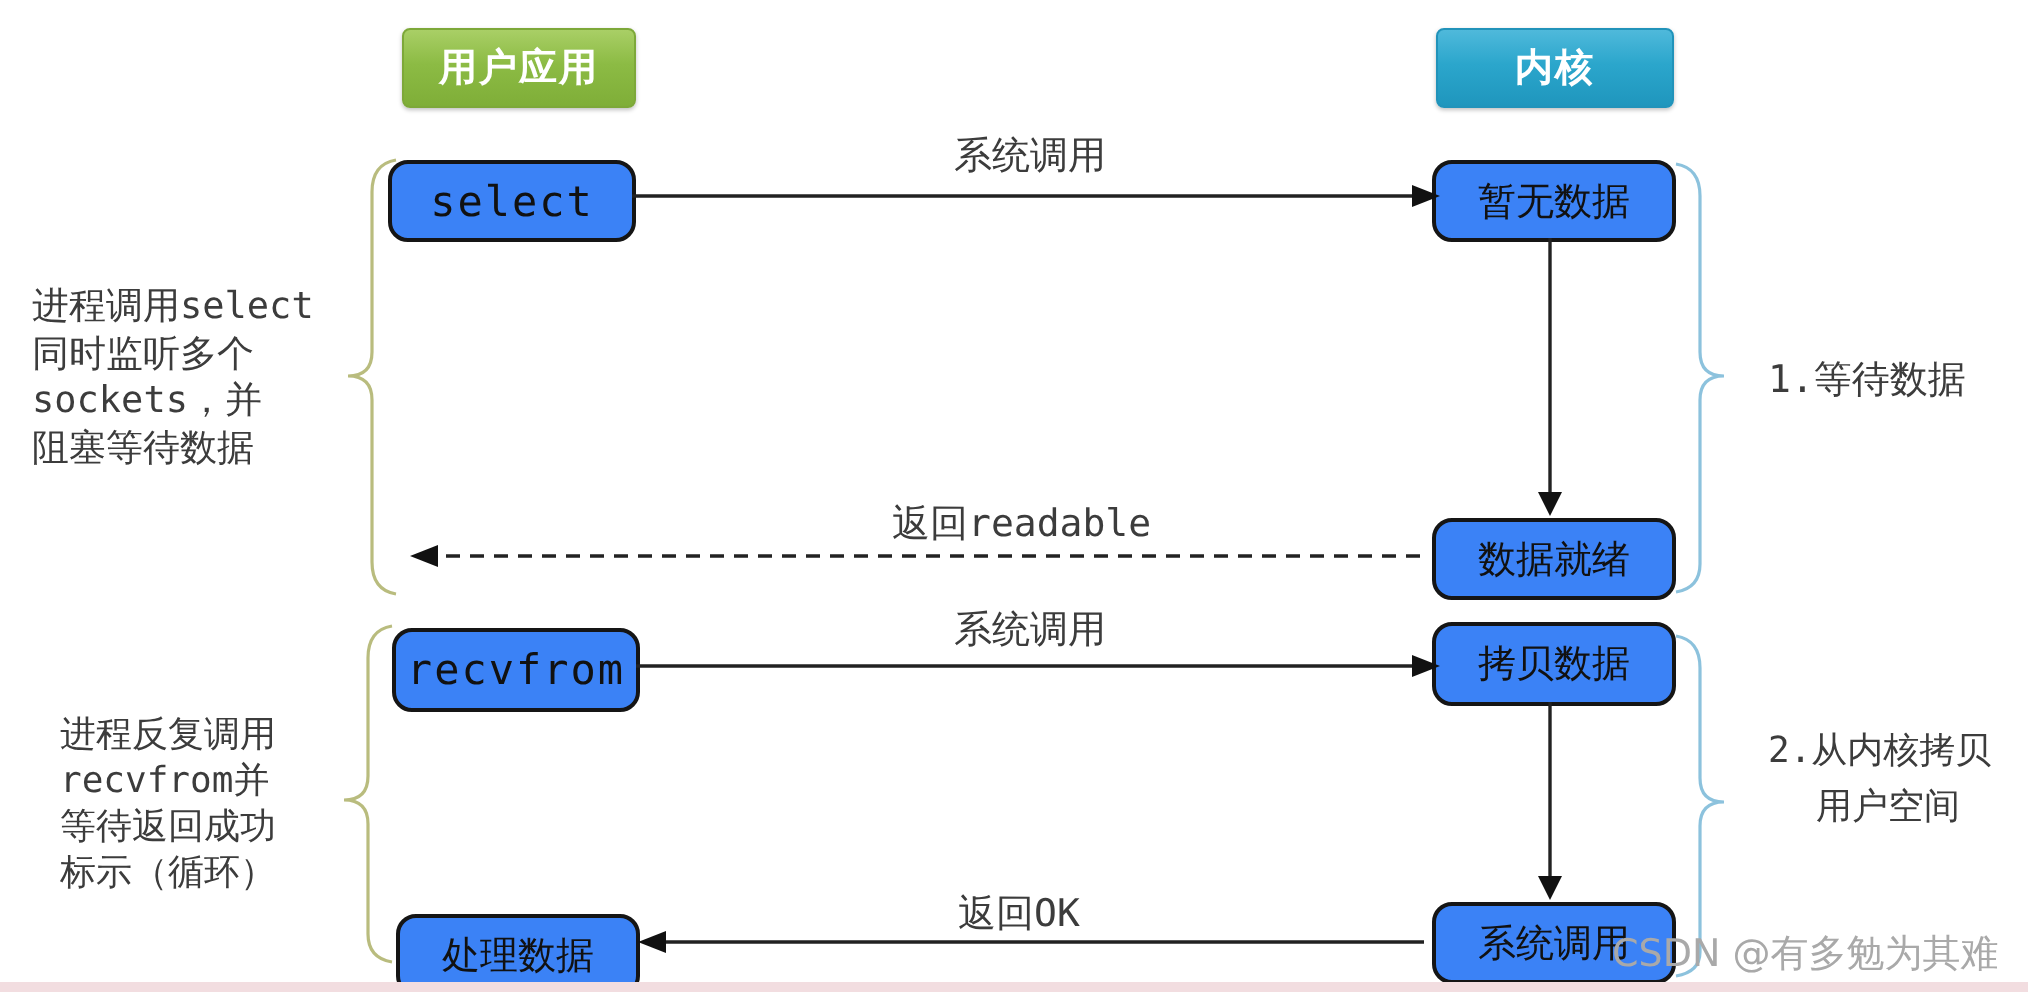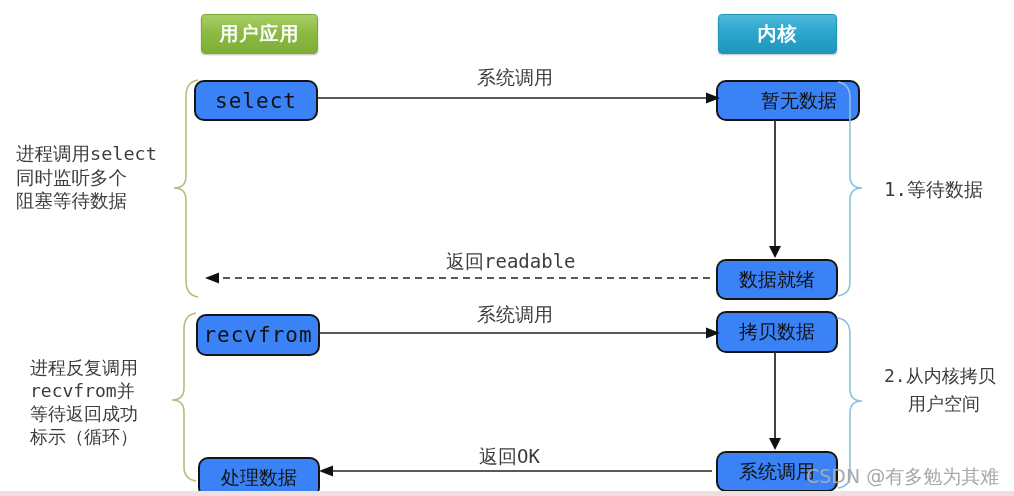--- a/index.html
+++ b/index.html
@@ -20,21 +20,21 @@
     background:linear-gradient(180deg,#4fb9db 0%,#2ba6cc 45%,#1f96bd 100%);
     border:1px solid #2193ba;}
   
   .node{
     position:absolute;display:flex;align-items:center;justify-content:center;
     background:#3b82f6;border:2.5px solid #151515;border-radius:10px;
     font-size:19px;color:#111;white-space:nowrap;
   }
   .node.mono{font-size:21px;letter-spacing:1px;}
   #node-select{left:194px;top:80px;width:120px;height:37px;}
-  #node-no-data{left:716px;top:80px;width:118px;height:37px;padding-left:22px;}
+  #node-no-data{left:716px;top:80px;width:118px;height:37px;}
   #node-data-ready{left:716px;top:259px;width:118px;height:37px;}
   #node-recvfrom{left:196px;top:314px;width:120px;height:38px;}
   #node-copy-data{left:716px;top:311px;width:118px;height:38px;}
   #node-copy-done{left:716px;top:451px;width:118px;height:37px;}
   #node-process-data{left:198px;top:457px;width:118px;height:37px;}
   
   .arrow-label{position:absolute;color:#3c3c3c;font-size:19px;white-space:nowrap;}
   #label-syscall-1{left:477px;top:65px;}
   #label-return-readable{left:446px;top:249px;}
   #label-syscall-2{left:477px;top:302px;}
@@ -108,20 +108,21 @@
   </svg>
 
   <div class="arrow-label" id="label-syscall-1">系统调用</div>
   <div class="arrow-label" id="label-return-readable">返回readable</div>
   <div class="arrow-label" id="label-syscall-2">系统调用</div>
   <div class="arrow-label" id="label-return-ok">返回OK</div>
 
   <div class="note" id="note-left-1">
     <div>进程调用select</div>
     <div>同时监听多个</div>
+    <div>sockets，并</div>
     <div>阻塞等待数据</div>
   </div>
   <div class="note" id="note-left-2">
     <div>进程反复调用</div>
     <div>recvfrom并</div>
     <div>等待返回成功</div>
     <div>标示（循环）</div>
   </div>
   <div class="note" id="note-right-1">1.等待数据</div>
   <div class="note" id="note-right-2">

